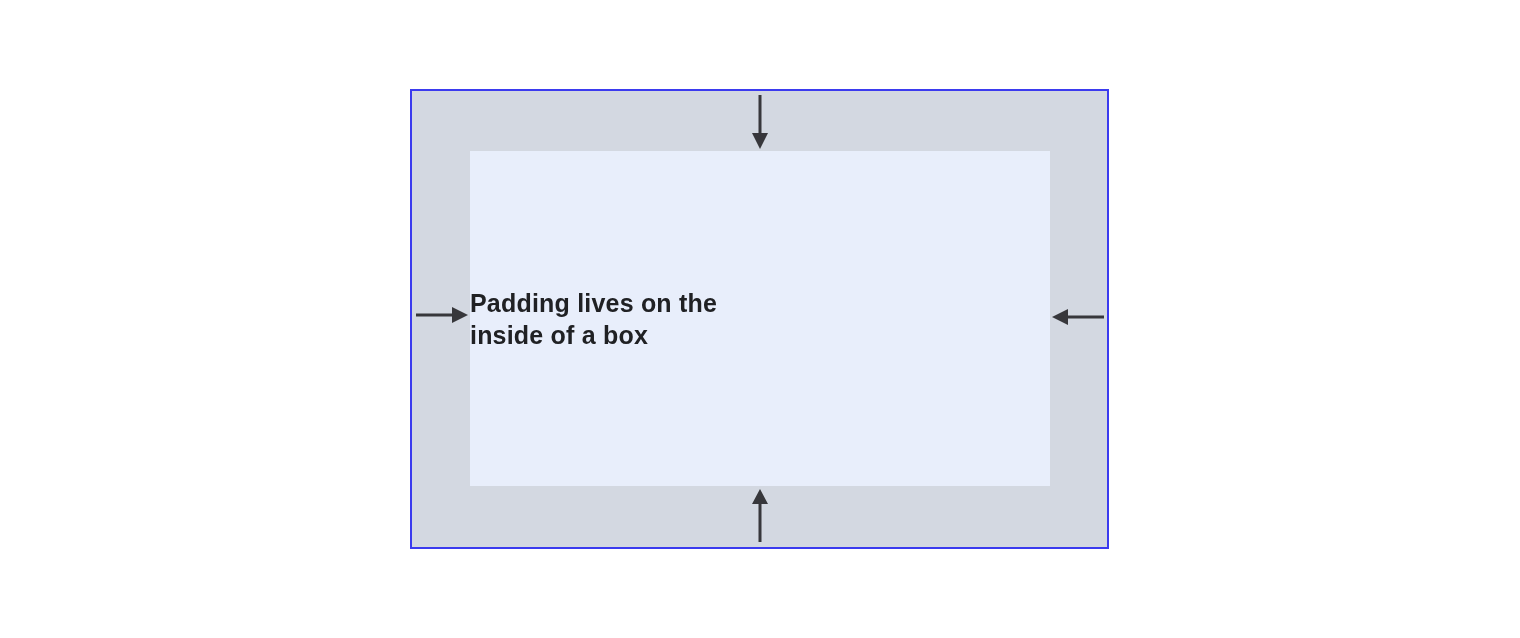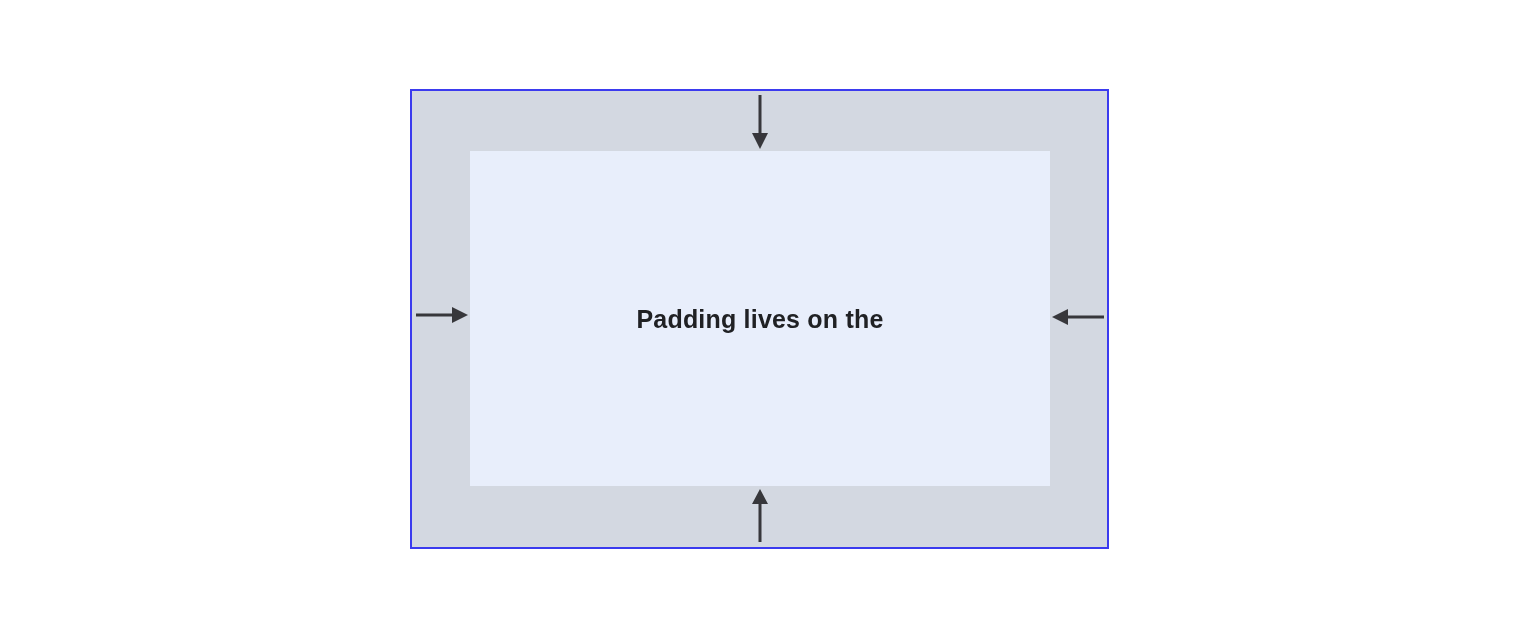--- a/index.html
+++ b/index.html
@@ -39,21 +39,20 @@
   }
   .content-box {
     position: absolute;
     left: 58px;  
     top: 60px;
     width: 580px;
     height: 335px;
     background: var(--content_bg);
     display: flex;
     align-items: center;
-    justify-content: center;
   }
   .content-label {
     font-size: 25px;
     line-height: 32px;
     font-weight: bold;
     color: var(--text);
     text-align: left;
     letter-spacing: 0.2px;
   }
   .content-label span { display: block; }
@@ -70,20 +69,21 @@
 </style>
 </head>
 <body>
 
 <div class="stage">
 
   <div class="padding-box">
     <div class="content-box">
       <div class="content-label">
         <span>Padding lives on the</span>
+        <span>inside of a box</span>
       </div>
     </div>
   </div>
 
   <span class="arrow arrow-top">
     <svg width="18" height="54" viewBox="0 0 18 54" aria-hidden="true">
       <line x1="9" y1="0" x2="9" y2="40" stroke="currentColor" stroke-width="3"></line>
       <polygon points="1,38 17,38 9,54" fill="currentColor"></polygon>
     </svg>
   </span>

